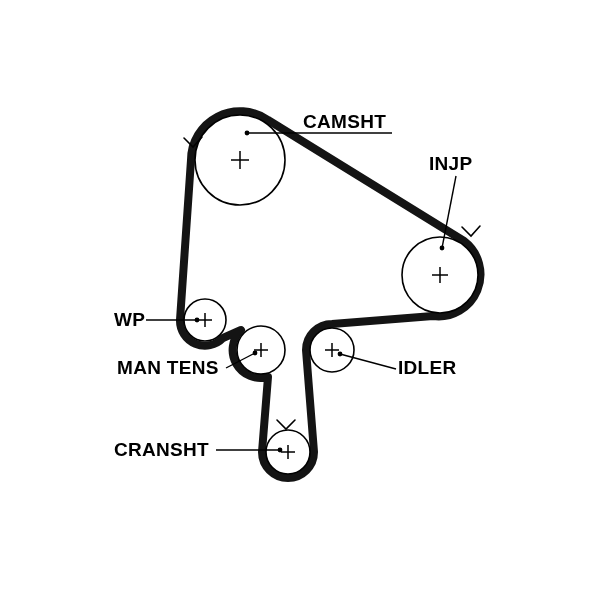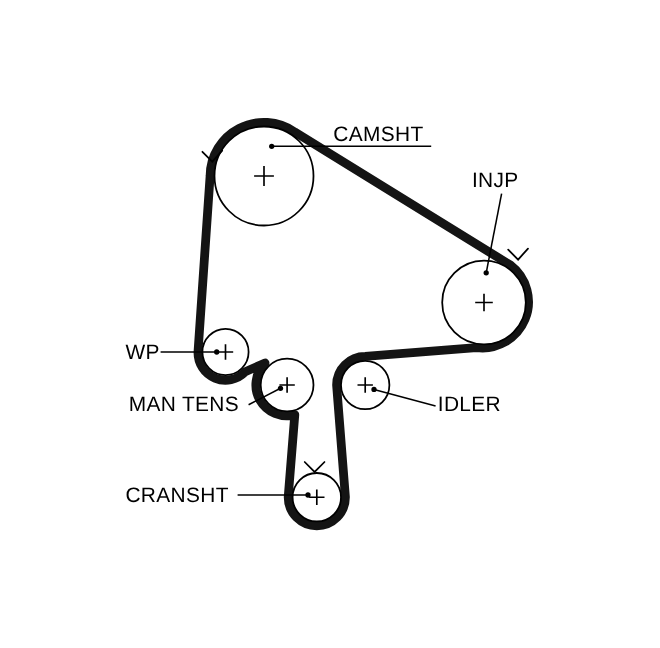--- a/index.html
+++ b/index.html
@@ -6,20 +6,21 @@
     margin: 0;
     padding: 0;
     background: #ffffff;
   }
   .canvas {
     position: relative;
     width: 600px;
     height: 589px;
     background: #ffffff;
     overflow: hidden;
+    font-weight: bold;
   }
   svg { display: block; }
   .belt {
     fill: none;
     stroke: #141414;
     stroke-width: 8;
     stroke-linejoin: round;
     stroke-linecap: round;
   }
   .pulley {

